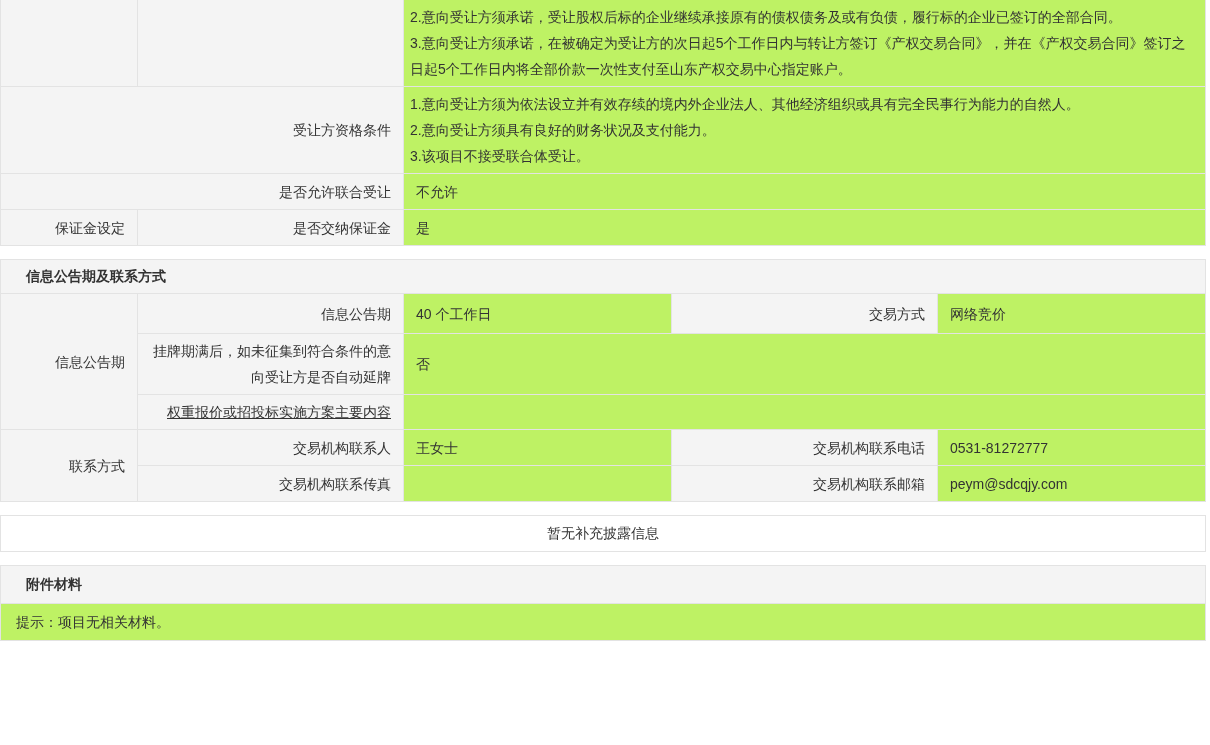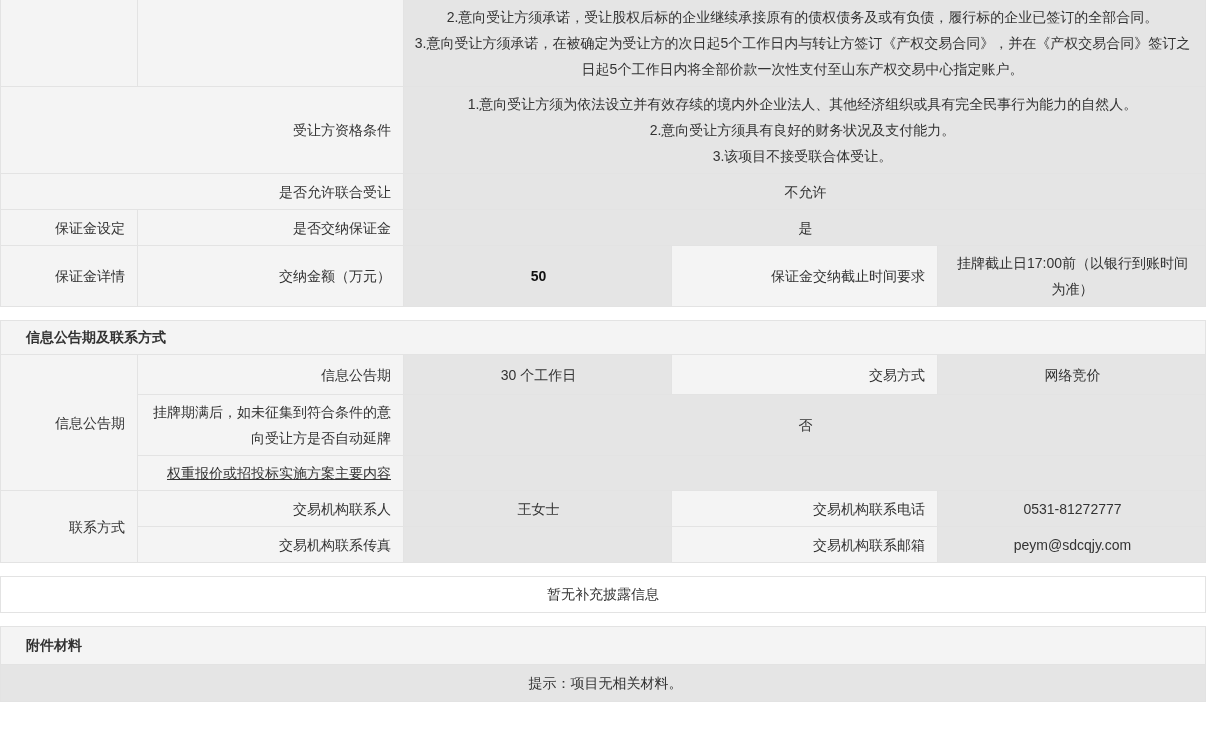--- a/index.html
+++ b/index.html
@@ -10,21 +10,21 @@
   }
   html,body{margin:0;padding:0;background:var(--page_bg);}
   body{
     width:1210px;height:745px;overflow:hidden;
     font-family:"Liberation Sans","DejaVu Sans",sans-serif;
     font-size:14px;color:var(--text);
   }
   table{border-collapse:collapse;table-layout:fixed;width:1206px;}
   td{border:1px solid var(--border);vertical-align:middle;overflow:hidden;}
   td.lbl{background:var(--cell_bg);text-align:right;padding:4px 12px;line-height:26px;}
-  td.val{background:#e5e5e5;text-align:center;padding:4px 10px 4px 12px;line-height:26px;}
+  td.val{background:#bef264;text-align:left;padding:4px 10px 4px 12px;line-height:26px;}
   td.para{white-space:pre-line;padding-left:6px;line-height:26px;}
   td.bold{font-weight:bold;color:#111111;}
   td.section-header{
     background:var(--cell_bg);font-weight:bold;text-align:left;
     padding:4px 10px 4px 25px;font-size:14px;color:var(--text);
   }
   td.center{background:#ffffff;text-align:center;padding:4px 10px;}
   .t1 tr:first-child td{border-top:none;}
   .gap{height:13px;}
   
@@ -58,48 +58,41 @@
   </tr>
   <tr class="h36">
     <td class="lbl" colspan="2">是否允许联合受让</td>
     <td class="val" colspan="3">不允许</td>
   </tr>
   <tr class="h36">
     <td class="lbl">保证金设定</td>
     <td class="lbl">是否交纳保证金</td>
     <td class="val" colspan="3">是</td>
   </tr>
-  <tr class="h61">
-    <td class="lbl">保证金详情</td>
-    <td class="lbl">交纳金额（万元）</td>
-    <td class="val bold">50</td>
-    <td class="lbl">保证金交纳截止时间要求</td>
-    <td class="val">挂牌截止日17:00前（以银行到账时间为准）</td>
-  </tr>
 </tbody>
   </table>
 
 <div class="gap"></div>
 
 <table>
   <colgroup>
       <col style="width:137px">
       <col style="width:266px">
       <col style="width:268px">
       <col style="width:266px">
       <col>
     </colgroup>
   <tbody>
       <tr class="h34">
     <td class="section-header" colspan="5">信息公告期及联系方式</td>
   </tr>
   <tr class="h40">
     <td class="lbl" rowspan="3">信息公告期</td>
     <td class="lbl">信息公告期</td>
-    <td class="val">30 个工作日</td>
+    <td class="val">40 个工作日</td>
     <td class="lbl">交易方式</td>
     <td class="val">网络竞价</td>
   </tr>
   <tr class="h65">
     <td class="lbl">挂牌期满后，如未征集到符合条件的意向受让方是否自动延牌</td>
     <td class="val" colspan="3">否</td>
   </tr>
   <tr class="h33">
     <td class="lbl">权重报价或招投标实施方案主要内容</td>
     <td class="val" colspan="3"></td>

